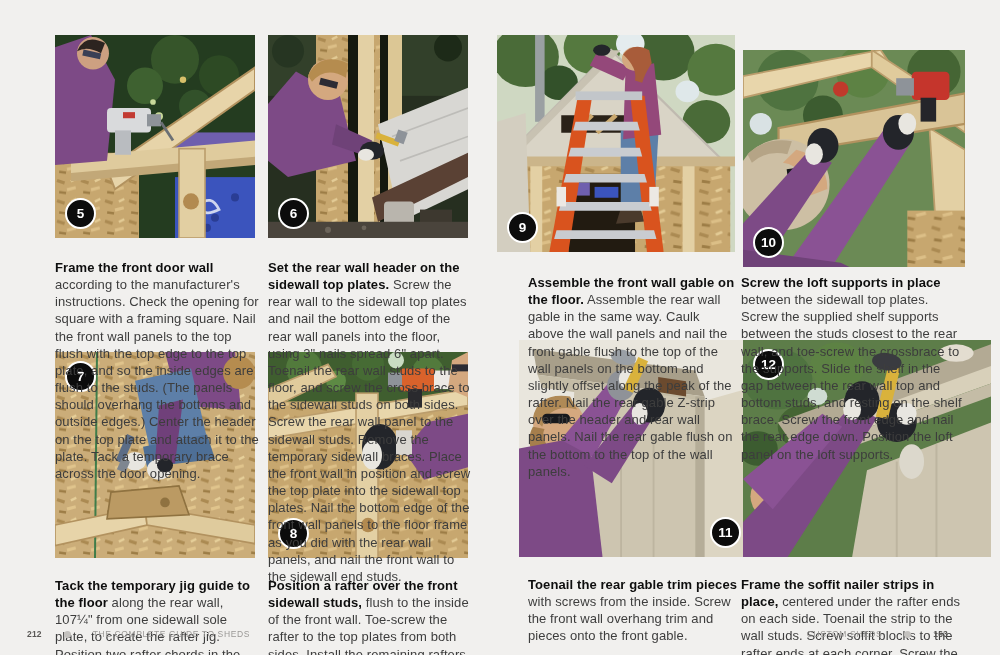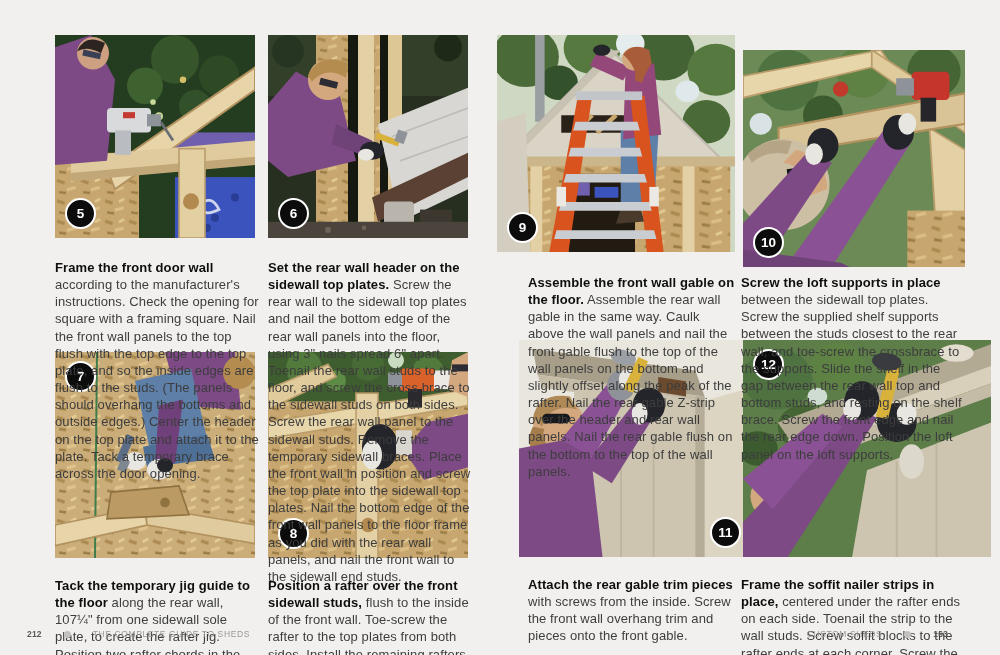--- a/index.html
+++ b/index.html
@@ -370,21 +370,21 @@
 <p class="cap" id="c6"><b>Set the rear wall header on the sidewall top plates.</b><span> Screw the rear wall to the sidewall top plates and nail the bottom edge of the rear wall panels into the floor, using 3" nails spread 6" apart. Toenail the rear wall studs to the floor, and screw the cross brace to the sidewall studs on both sides. Screw the rear wall panel to the sidewall studs. Remove the temporary sidewall braces. Place the front wall in position and screw the top plate into the sidewall top plates. Nail the bottom edge of the front wall panels to the floor frame as you did with the rear wall panels, and nail the front wall to the sidewall end studs.</span></p>
 
 <p class="cap" id="c7"><b>Tack the temporary jig guide to the floor</b><span> along the rear wall, 107¼" from one sidewall sole plate, to create the rafter jig. Position two rafter chords in the jig. Lay a bead of construction adhesive for the gusset, and nail the gusset in place. Flip the rafter and repeat the process on the opposite side. Repeat with the remaining rafters.</span></p>
 
 <p class="cap" id="c8"><b>Position a rafter over the front sidewall studs,</b><span> flush to the inside of the front wall. Toe-screw the rafter to the top plates from both sides. Install the remaining rafters in the same way.</span></p>
 
 <p class="cap" id="c9"><b>Assemble the front wall gable on the floor.</b><span> Assemble the rear wall gable in the same way. Caulk above the wall panels and nail the front gable flush to the top of the wall panels on the bottom and slightly offset along the peak of the rafter. Nail the rear gable Z-strip over the header and rear wall panels. Nail the rear gable flush on the bottom to the top of the wall panels.</span></p>
 
 <p class="cap" id="c10"><b>Screw the loft supports in place</b><span> between the sidewall top plates. Screw the supplied shelf supports between the studs closest to the rear wall, and toe-screw the crossbrace to the supports. Slide the shelf in the gap between the rear wall top and bottom studs, and resting on the shelf brace. Screw the front edge and nail the rear edge down. Position the loft panel on the loft supports.</span></p>
 
-<p class="cap" id="c11"><b>Attach the rear gable trim pieces</b><span> with screws from the inside. Screw the front wall overhang trim and pieces onto the front gable.</span></p>
+<p class="cap" id="c11"><b>Toenail the rear gable trim pieces</b><span> with screws from the inside. Screw the front wall overhang trim and pieces onto the front gable.</span></p>
 
 <p class="cap" id="c12"><b>Frame the soffit nailer strips in place,</b><span> centered under the rafter ends on each side. Toenail the strip to the wall studs. Screw soffit blocks to the rafter ends at each corner. Screw the soffit panels to each block, nailer, and rafter end. Nail the rear wall soffit caps, primed-side out, to the rear wall.</span><span class="cont">(continued)</span></p>
 
 <div class="footer" id="footer-left">
   <span class="pg">212</span>
   <span class="fdot"></span>
   <span>THE COMPLETE GUIDE TO SHEDS</span>
 </div>
 <div class="footer" id="footer-right">
   <span>CUSTOM SHEDS</span>

